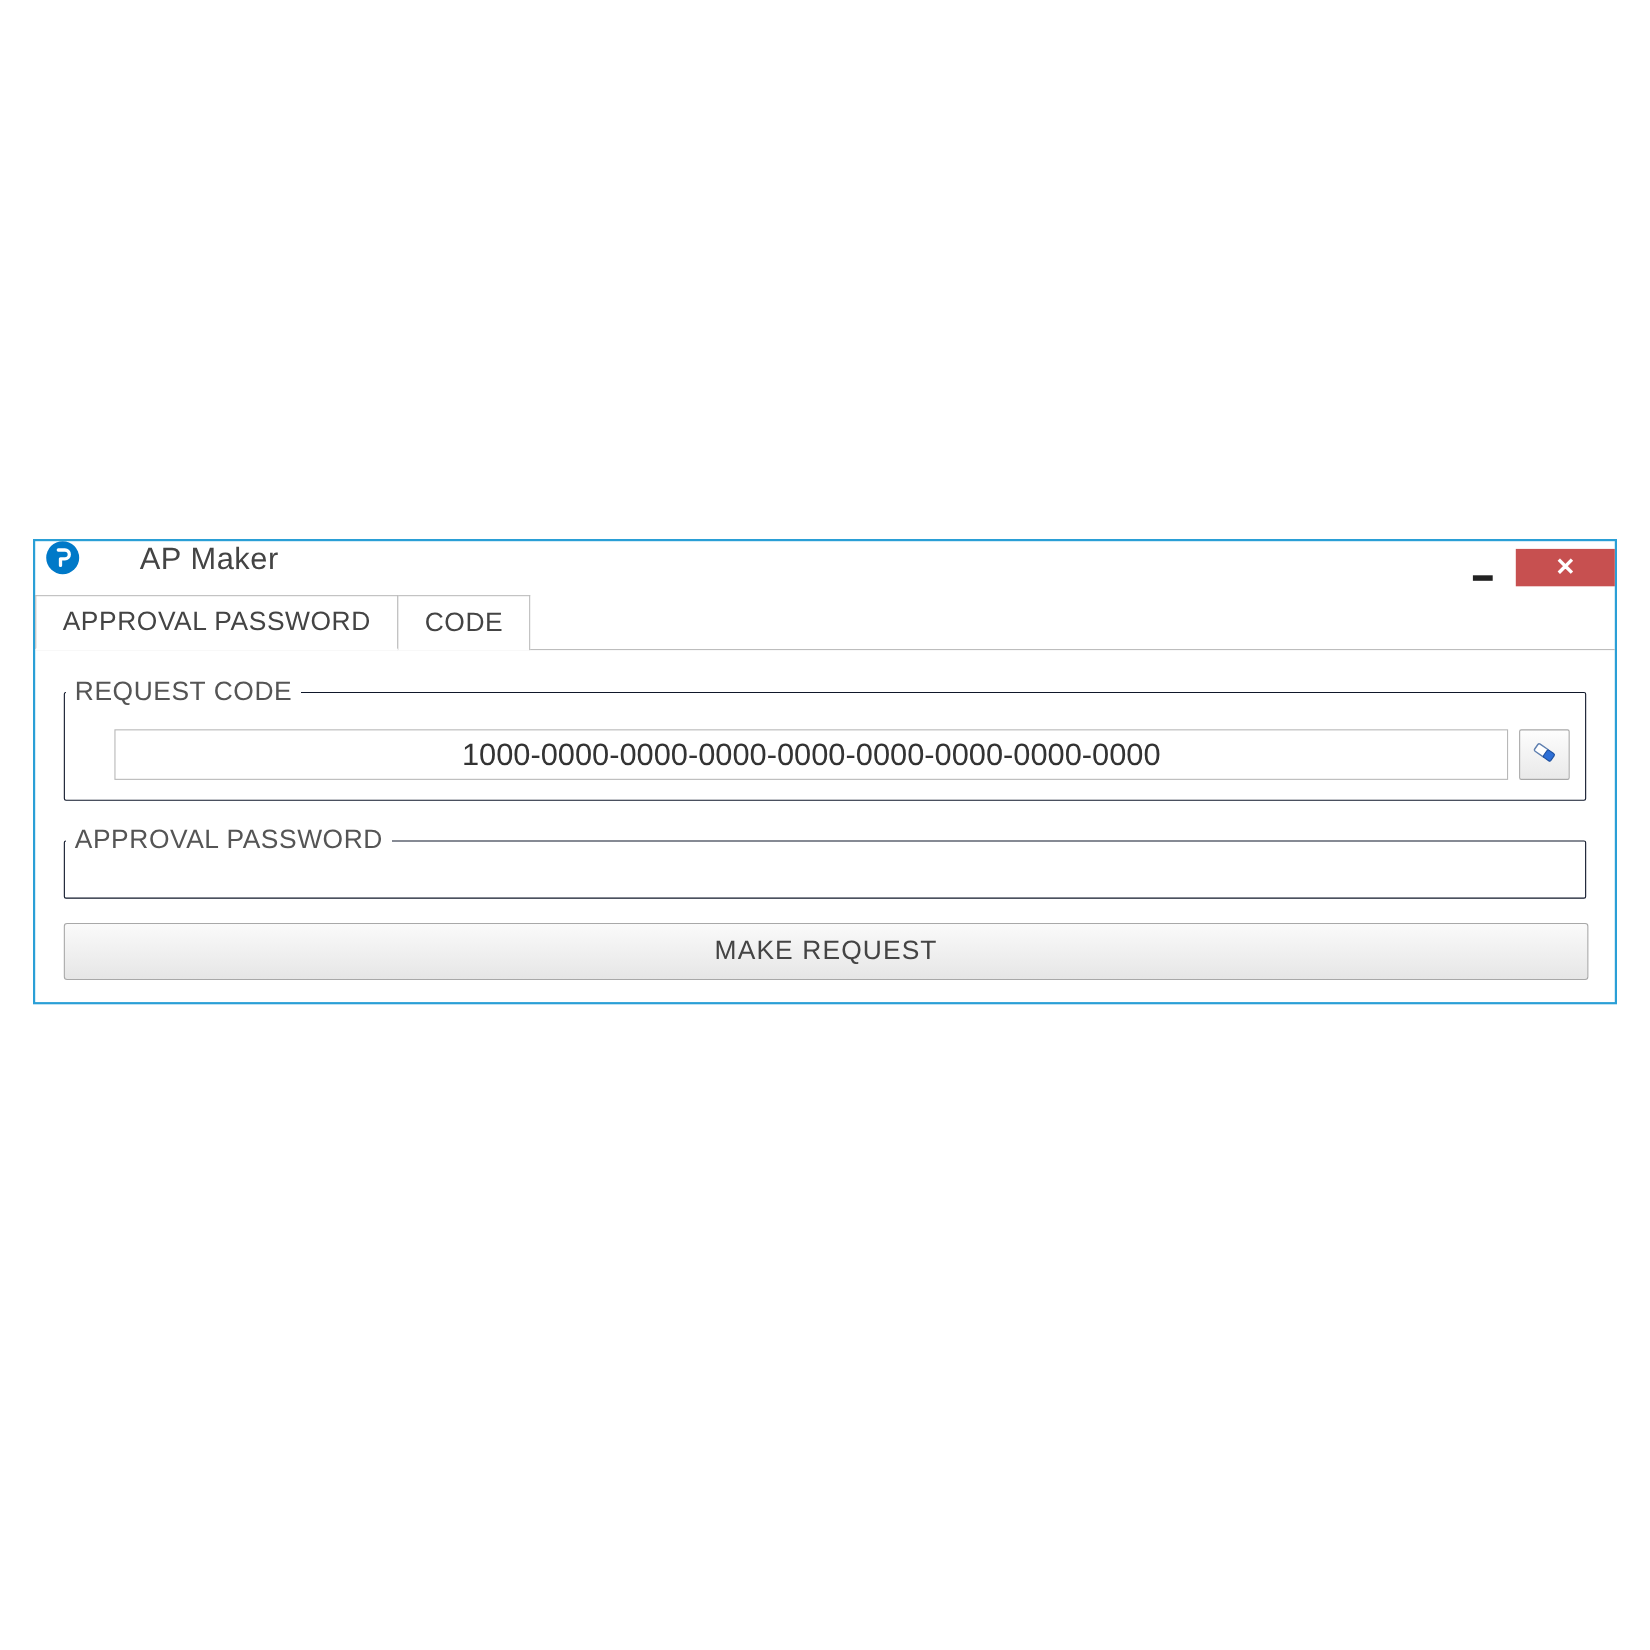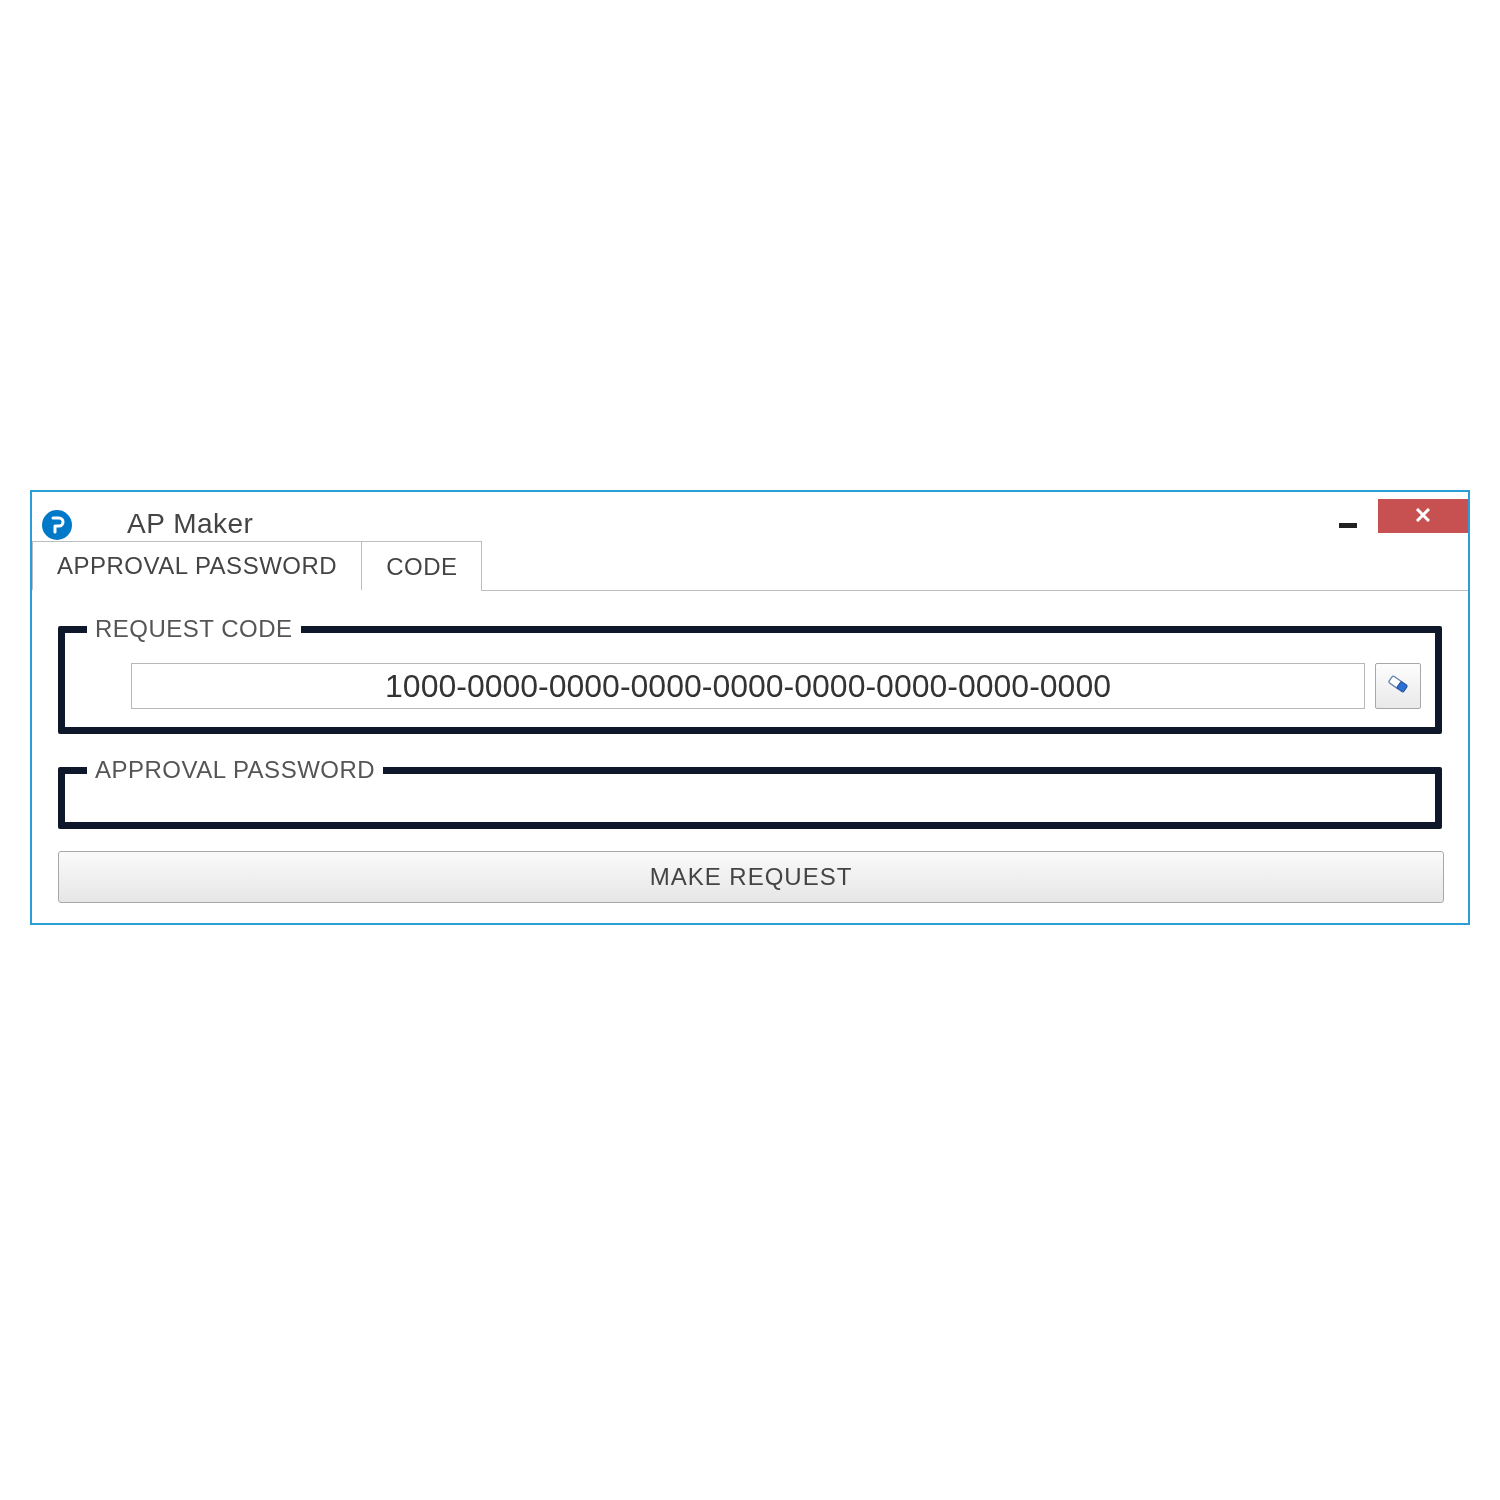--- a/index.html
+++ b/index.html
@@ -15,21 +15,21 @@
     top: 490px;
     left: 30px;
     width: 1440px;
     border: 2px solid #2a9fd6;
     background: #ffffff;
     box-sizing: border-box;
   }
   .titlebar {
     height: 48px;
     display: flex;
-    align-items: flex-end;
+    align-items: flex-start;
     padding-left: 10px;
     position: relative;
   }
   .app-icon-wrap {
     width: 30px;
     height: 30px;
     border-radius: 50%;
     background: #0079c8;
     display: flex;
     align-items: center;
@@ -106,42 +106,42 @@
     border-bottom: 2px solid #ffffff;
     z-index: 2;
   }
   .tab.inactive {
     margin-left: -1px;
   }
   .panel {
     padding: 24px 26px 20px 26px;
   }
   fieldset.groupbox {
-    border: 7px solid #0f172a;
+    border: 1px solid #0f172a;
     border-radius: 2px;
     margin: 0 0 22px 0;
-    padding: 20px 14px 18px 22px;
+    padding: 20px 14px 18px 1px;
   }
   fieldset.groupbox legend {
     font-size: 24px;
     color: #555;
     padding: 0 8px;
     letter-spacing: 0.5px;
   }
   .row {
     display: flex;
     align-items: stretch;
     gap: 10px;
   }
   .code-input {
     flex: 1;
     height: 46px;
     border: 1px solid #b8b8b8;
     background: #ffffff;
-    font-size: 32px;
+    font-size: 28px;
     color: #333;
     text-align: center;
     box-sizing: border-box;
     padding: 0 8px;
     font-family: inherit;
     margin-left: 44px;
   }
   .small-btn {
     width: 46px;
     height: 46px;

